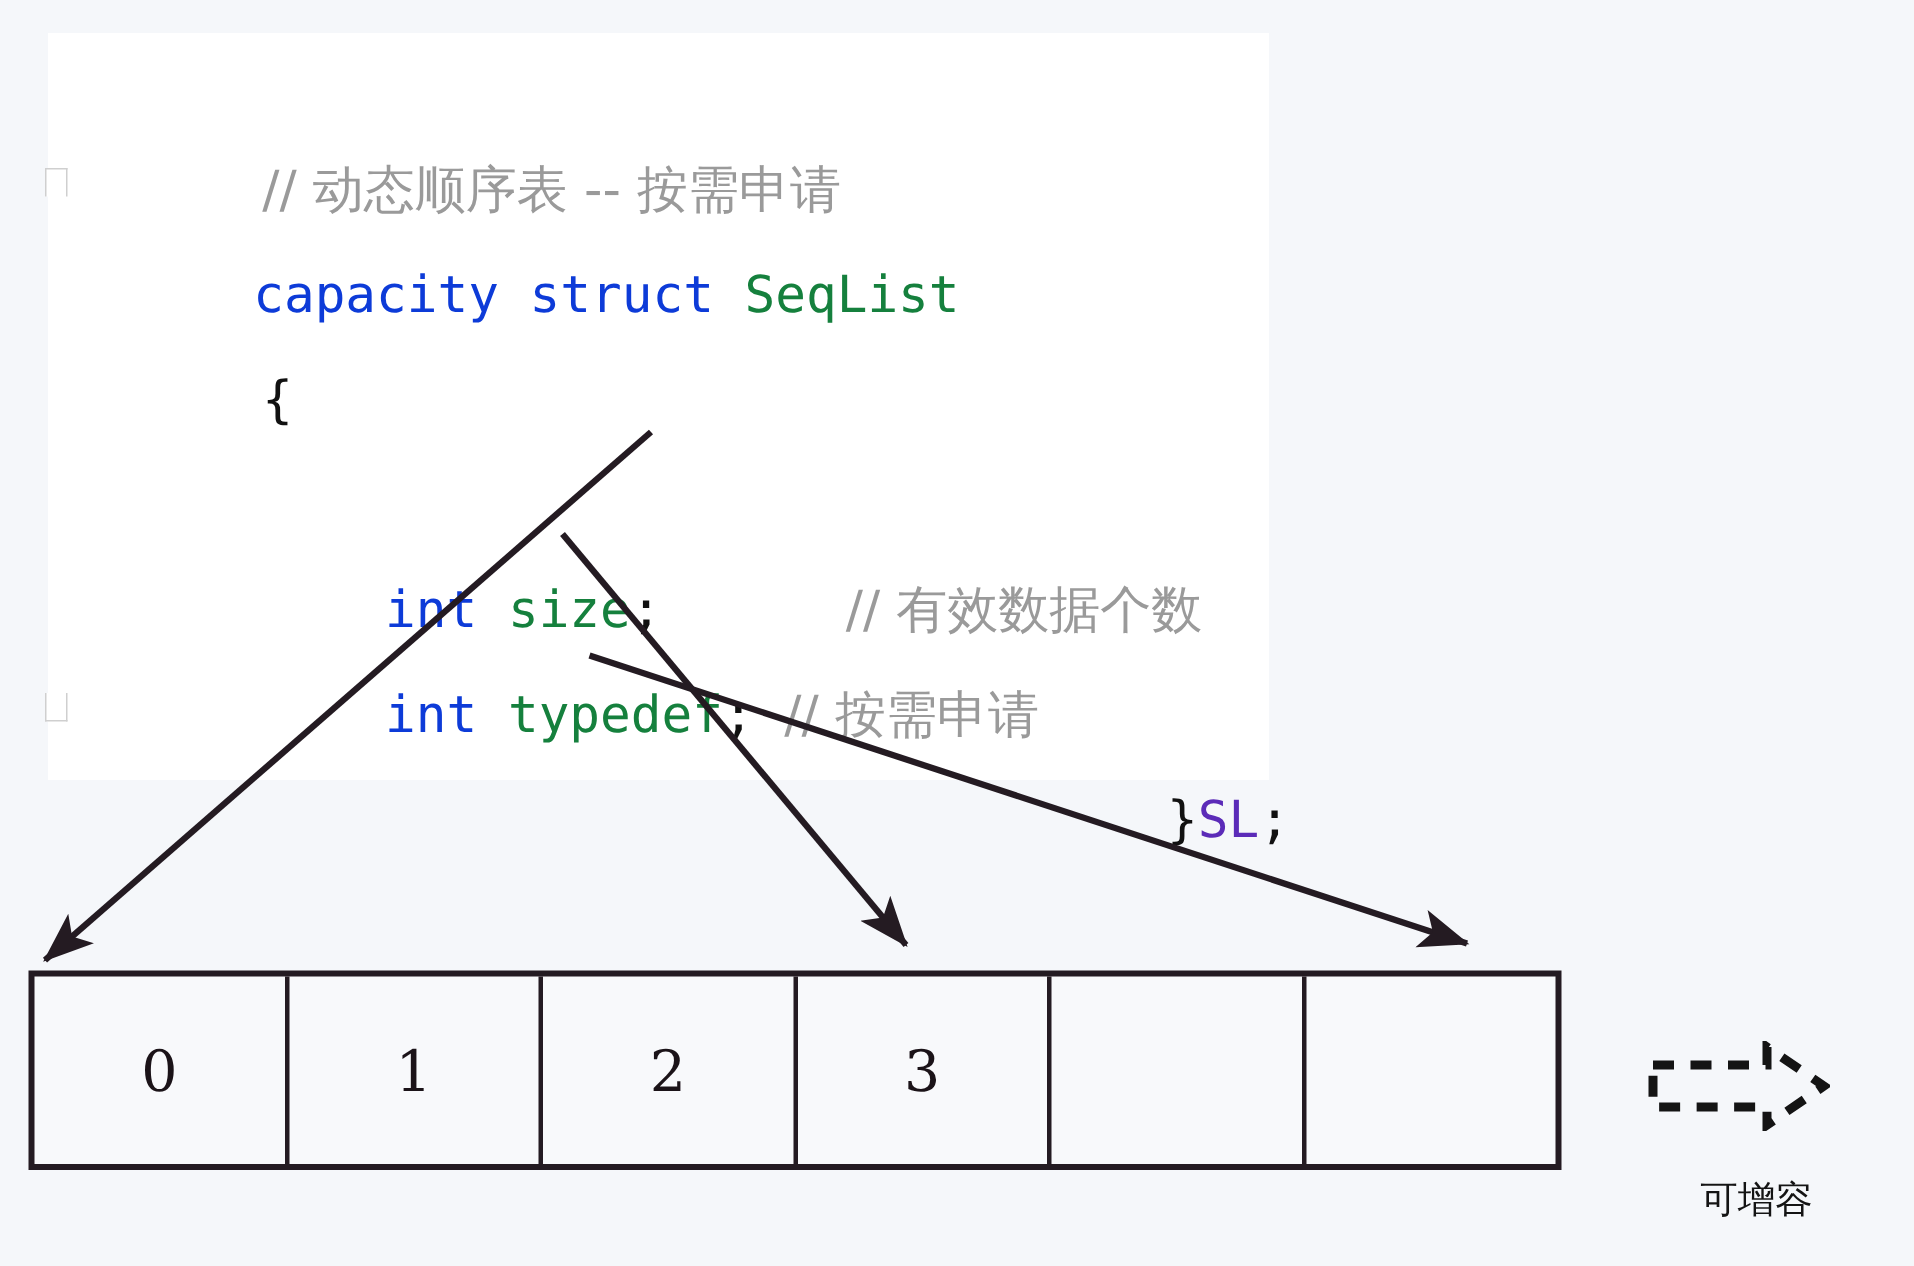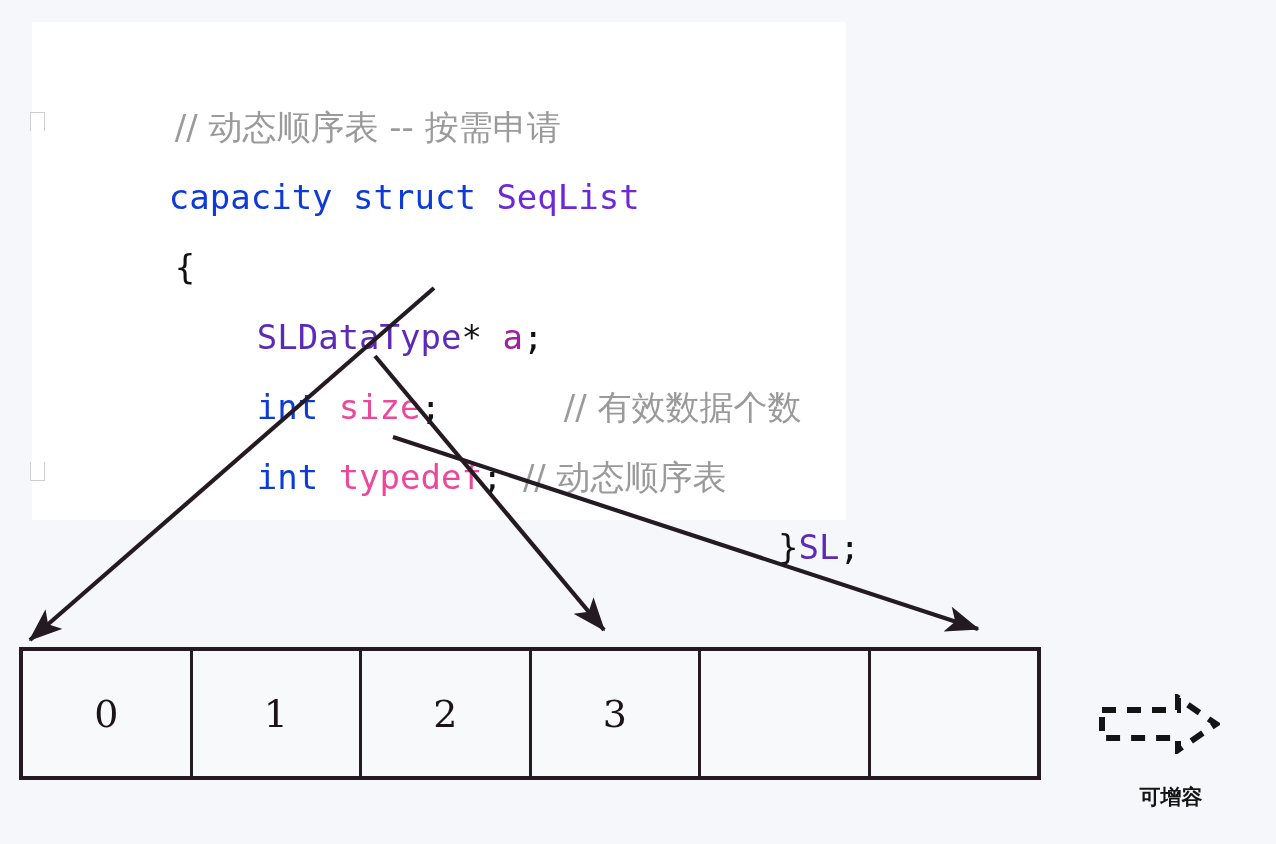--- a/index.html
+++ b/index.html
@@ -38,24 +38,24 @@
     width: 100%;
     height: 70px;
     line-height: 70px;
     white-space: pre;
     font-family: "DejaVu Sans Mono", "Liberation Mono", monospace;
     font-size: 34px;
     color: #111111;
   }
   .code-line .ind { display: inline-block; }
   .kw      { color: #0d3bd8; }
-  .type-t  { color: #6d28d9; }
+  .type-t  { color: #15803d; }
   .type-v  { color: #5b2bb8; }
   .var     { color: #a020a0; }
-  .var2    { color: #ec4899; }
+  .var2    { color: #15803d; }
   .punct   { color: #111111; }
   .cmt-cn  { color: #9a9a9a; font-style: normal;
              font-family: "DejaVu Sans", "Liberation Sans", sans-serif; }
 
   
   .fold-marker {
     position: absolute;
     left: -2px;
     width: 15px;
     height: 19px;
@@ -101,22 +101,22 @@
     height: 60px;
     z-index: 2;
   }
   #grow-label {
     position: absolute;
     left: 1106px;
     top: 783px;
     width: 130px;
     text-align: center;
     font-family: "DejaVu Sans", "Liberation Sans", sans-serif;
-    font-size: 21px;
-    font-weight: bold;
+    font-size: 25px;
+    font-weight: normal;
     color: #141414;
     z-index: 2;
   }
 
   
   #arrows {
     position: absolute;
     left: 0; top: 0;
     width: 1276px;
     height: 844px;
@@ -139,30 +139,27 @@
     </div>
 
     <div class="code-line" style="top:70px; padding-left:14px;">
       <span class="kw">capacity</span><span class="punct"> </span><span class="kw">struct</span><span class="punct"> </span><span class="type-t">SeqList</span>
     </div>
 
     <div class="code-line" style="top:140px; padding-left:20px;">
       <span class="punct">{</span>
     </div>
 
-    <div class="code-line" style="top:210px; padding-left:20px;">
-      <span class="ind">    </span><span class="type-v">SLDataType</span><span class="punct">*</span><span class="punct"> </span><span class="var">a</span><span class="punct">;</span>
-    </div>
 
     <div class="code-line" style="top:280px; padding-left:20px;">
       <span class="ind">    </span><span class="kw">int</span><span class="punct"> </span><span class="var2">size</span><span class="punct">;</span><span class="punct">      </span><span class="cmt-cn">// 有效数据个数</span>
     </div>
 
     <div class="code-line" style="top:350px; padding-left:20px;">
-      <span class="ind">    </span><span class="kw">int</span><span class="punct"> </span><span class="var2">typedef</span><span class="punct">;</span><span class="punct"> </span><span class="cmt-cn">// 动态顺序表</span>
+      <span class="ind">    </span><span class="kw">int</span><span class="punct"> </span><span class="var2">typedef</span><span class="punct">;</span><span class="punct"> </span><span class="cmt-cn">// 按需申请</span>
     </div>
 
     <div class="code-line" style="top:420px; padding-left:14px;text-align:right;">
       <span class="punct">}</span><span class="type-v">SL</span><span class="punct">;</span>
     </div>
   </div>
 
   <div id="array-table">
     <div class="array-cell">
       <span>0</span>

